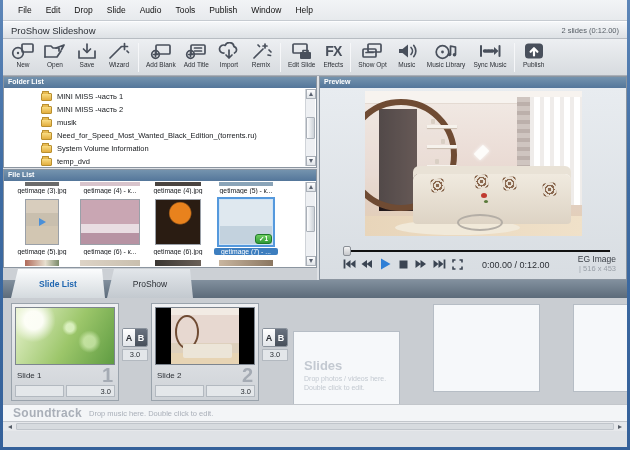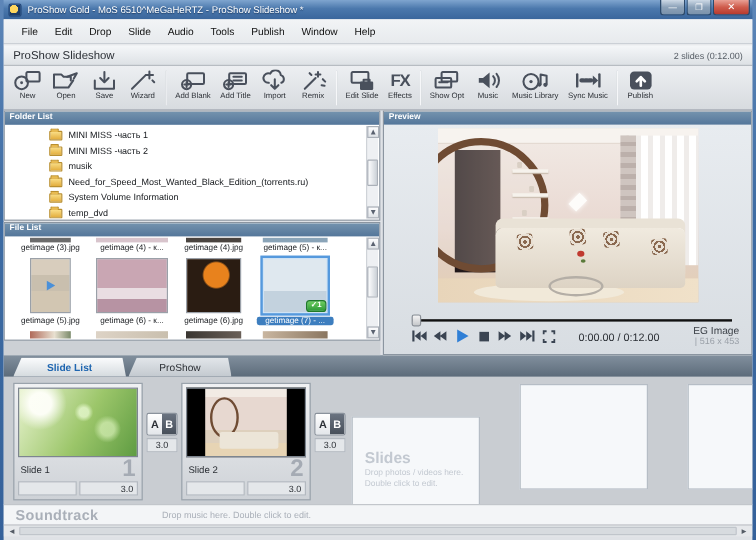--- a/index.html
+++ b/index.html
@@ -107,21 +107,21 @@
   .seek-handle { position:absolute; top:0; left:-1px; width:8px; height:10px; background:linear-gradient(180deg,#f4f4f4,#c6c8cb); border:1px solid #8a8f96; border-radius:2px; }
   .ctrl-row { position:absolute; top:170px; left:22px; display:flex; align-items:center; gap:4px; }
   .ctrl { display:flex; align-items:center; justify-content:center; width:14px; height:12px; }
   .pv-time { position:absolute; top:172px; left:162px; font-size:9px; color:#2b2f35; }
   .pv-info { position:absolute; top:166px; right:10px; text-align:right; }
   .pv-type { font-size:8.5px; color:#3a3f46; }
   .pv-dim { font-size:7.5px; color:#9aa0a8; }
 
   
   .tabbar { height:18px; background:linear-gradient(180deg,#82909e,#5c6b7a); display:flex; align-items:flex-end; padding-left:8px; }
-  .tab { height:16px; display:flex; align-items:center; justify-content:center; clip-path:polygon(7px 0, calc(100% - 3px) 0, 100% 100%, 0 100%); }
+  .tab { height:29px; display:flex; align-items:center; justify-content:center; clip-path:polygon(7px 0, calc(100% - 3px) 0, 100% 100%, 0 100%); }
   .tab.active { width:94px; background:linear-gradient(180deg,#fbfcfd,#d4dade); color:#1f66b0; font-weight:bold; font-size:8.5px; }
   .tab.inactive { width:86px; background:linear-gradient(180deg,#e2e6ea,#c3c9cf); color:#2b2f35; font-size:8.5px; margin-left:2px; }
 
   
   .slides-area { height:106px; background:#c9cdd2; display:flex; align-items:flex-start; padding-left:8px; overflow:hidden; }
   .slide-cell { flex:none; width:108px; margin-top:5px; border:1px solid #9aa3ac; background:linear-gradient(180deg,#f0f1f3,#ced2d7); }
   .slide-thumb { width:100px; height:58px; margin:3px auto 0 auto; border:1px solid #7d858f; }
   .thumb-bokeh { background:radial-gradient(circle at 18% 22%, rgba(255,255,250,0.95) 0 10%, rgba(255,255,250,0) 24%), radial-gradient(circle at 55% 35%, rgba(240,255,220,0.7) 0 6%, rgba(240,255,220,0) 12%), radial-gradient(circle at 75% 60%, rgba(230,250,200,0.6) 0 7%, rgba(230,250,200,0) 14%), linear-gradient(120deg,#e8f3cf,#9cc66a 55%,#5f9c42); }
   .thumb-letterbox { background:#000; position:relative; }
   .mini-room { position:absolute; left:15%; top:0; width:70%; height:100%; background:linear-gradient(180deg,#f2ebe4 0 12%, #e7d8d0 12% 62%, #ded0bd 62% 80%, #e7d4b4 80%); }
@@ -137,45 +137,36 @@
   .trans-a { flex:1; display:flex; align-items:center; justify-content:center; font-size:9px; font-weight:bold; color:#2b2f35; background:linear-gradient(180deg,#ffffff,#e3e6ea); }
   .trans-b { flex:1; display:flex; align-items:center; justify-content:center; font-size:9px; font-weight:bold; color:#fff; background:linear-gradient(180deg,#6a7380,#474f5a); }
   .trans-dur { margin-top:2px; width:26px; height:12px; background:#e4e7ea; border:1px solid #b3b9c0; font-size:7.5px; color:#2b2f35; text-align:center; }
   .empty-slide { flex:none; width:107px; height:88px; margin-top:6px; background:#f6f8fa; border:1px solid #b6bdc5; }
   .empty-slide.first { margin-left:2px; padding:26px 0 0 10px;margin-top:33px; }
   .empty-slide + .empty-slide { margin-left:33px; }
   .ph-title { font-size:13px; font-weight:bold; color:#c3c9d1; }
   .ph-line { font-size:7px; color:#c3c9d1; margin-top:2px; }
 
   
-  .soundtrack { height:17px; background:#f3f5f7; border-top:1px solid #c2c6cb; display:flex; align-items:center; padding-left:10px;gap:46px; }
+  .soundtrack { height:17px; background:#f3f5f7; border-top:1px solid #c2c6cb; display:flex; align-items:center; padding-left:10px; }
   .st-title { font-size:12px; font-weight:bold; color:#a9afb8; letter-spacing:0.3px; }
   .st-hint { font-size:7.5px; color:#a9afb8; margin-left:7px; }
   .hscroll { height:10px; background:#e6e8eb; border-top:1px solid #c2c6cb; position:relative; }
   .hs-arrow { position:absolute; top:0; width:10px; height:9px; display:flex; align-items:center; justify-content:center; }
   .hs-arrow.left { left:2px; } .hs-arrow.right { right:2px; }
   .tri-left { width:0; height:0; border-top:2.5px solid transparent; border-bottom:2.5px solid transparent; border-right:4px solid #555c66; }
   .tri-right { width:0; height:0; border-top:2.5px solid transparent; border-bottom:2.5px solid transparent; border-left:4px solid #555c66; }
   .hs-thumb { position:absolute; left:13px; right:13px; top:1px; height:7px; background:#d7dbdf; border:1px solid #c0c5cb; border-radius:1px; }
 </style>
 </head>
 <body>
 
 <div class="screen">
 <div class="window">
 
-  <div class="titlebar">
-    <span class="app-icon"></span>
-    <span class="title-text">ProShow Gold - MoS 6510^MeGaHeRTZ - ProShow Slideshow *</span>
-    <span class="win-btns">
-      <span class="win-btn min">—</span>
-      <span class="win-btn max">❐</span>
-      <span class="win-btn close">✕</span>
-    </span>
-  </div>
 
   <div class="client">
 
     <div class="menubar">
       <span class="menu-item">File</span>
       <span class="menu-item">Edit</span>
       <span class="menu-item">Drop</span>
       <span class="menu-item">Slide</span>
       <span class="menu-item">Audio</span>
       <span class="menu-item">Tools</span>

